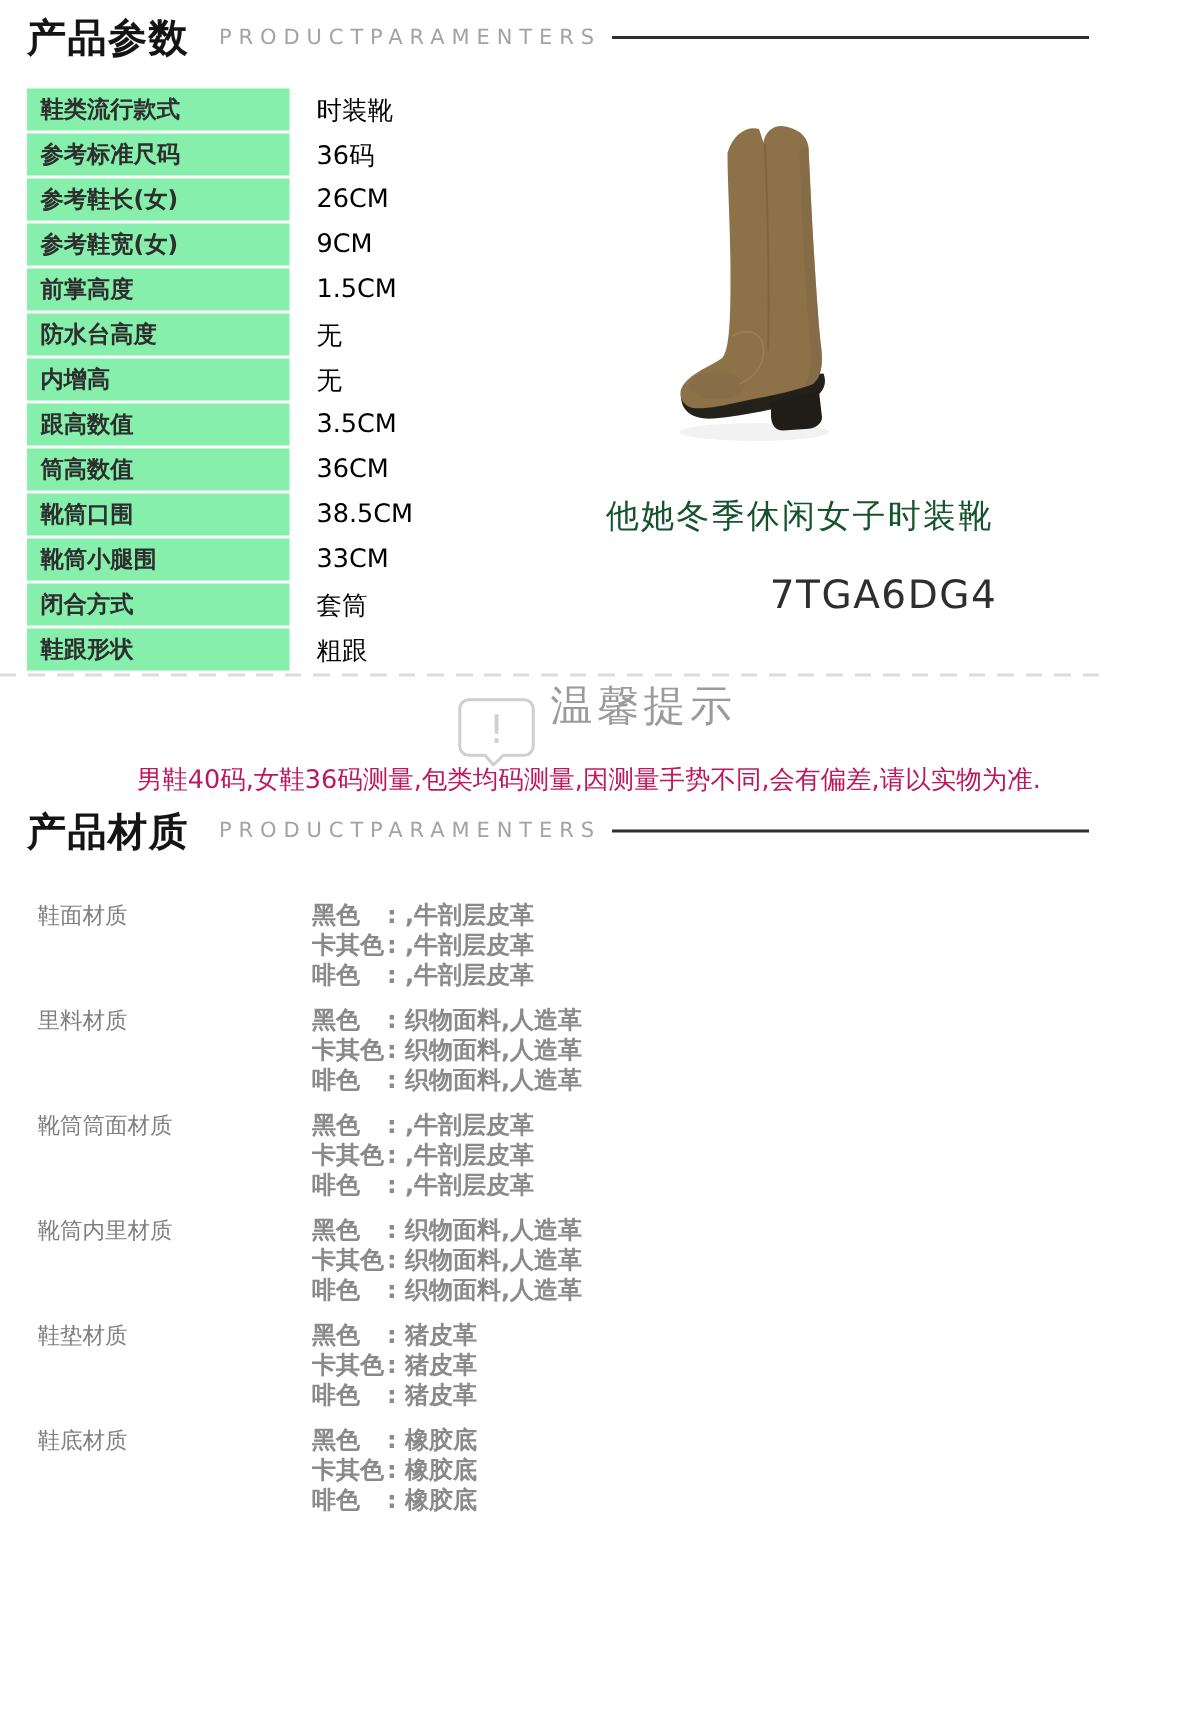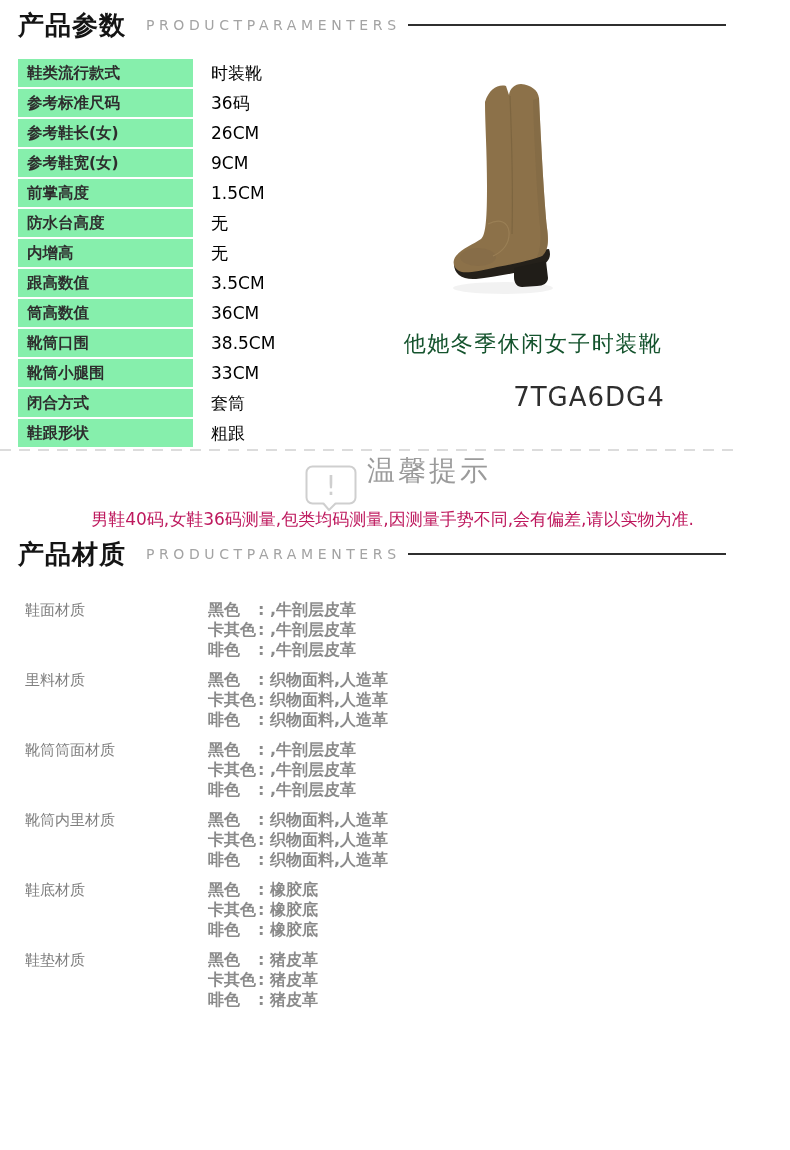--- a/index.html
+++ b/index.html
@@ -180,31 +180,31 @@
     <div class="mblock">
       <div class="mlabel">靴筒内里材质</div>
       <div class="mrows">
         <div class="mrow"><span class="mcolor">黑色</span><span>: 织物面料,人造革</span></div>
         <div class="mrow"><span class="mcolor">卡其色</span><span>: 织物面料,人造革</span></div>
         <div class="mrow"><span class="mcolor">啡色</span><span>: 织物面料,人造革</span></div>
       </div>
     </div>
 
     <div class="mblock">
+      <div class="mlabel">鞋垫材质</div>
+      <div class="mrows">
+        <div class="mrow"><span class="mcolor">黑色</span><span>: 猪皮革</span></div>
+        <div class="mrow"><span class="mcolor">卡其色</span><span>: 猪皮革</span></div>
+        <div class="mrow"><span class="mcolor">啡色</span><span>: 猪皮革</span></div>
+      </div>
+    </div>
+
+    <div class="mblock">
       <div class="mlabel">鞋底材质</div>
       <div class="mrows">
         <div class="mrow"><span class="mcolor">黑色</span><span>: 橡胶底</span></div>
         <div class="mrow"><span class="mcolor">卡其色</span><span>: 橡胶底</span></div>
         <div class="mrow"><span class="mcolor">啡色</span><span>: 橡胶底</span></div>
       </div>
     </div>
 
-    <div class="mblock">
-      <div class="mlabel">鞋垫材质</div>
-      <div class="mrows">
-        <div class="mrow"><span class="mcolor">黑色</span><span>: 猪皮革</span></div>
-        <div class="mrow"><span class="mcolor">卡其色</span><span>: 猪皮革</span></div>
-        <div class="mrow"><span class="mcolor">啡色</span><span>: 猪皮革</span></div>
-      </div>
-    </div>
-
   </div>
 </div>
 
 </body></html>

